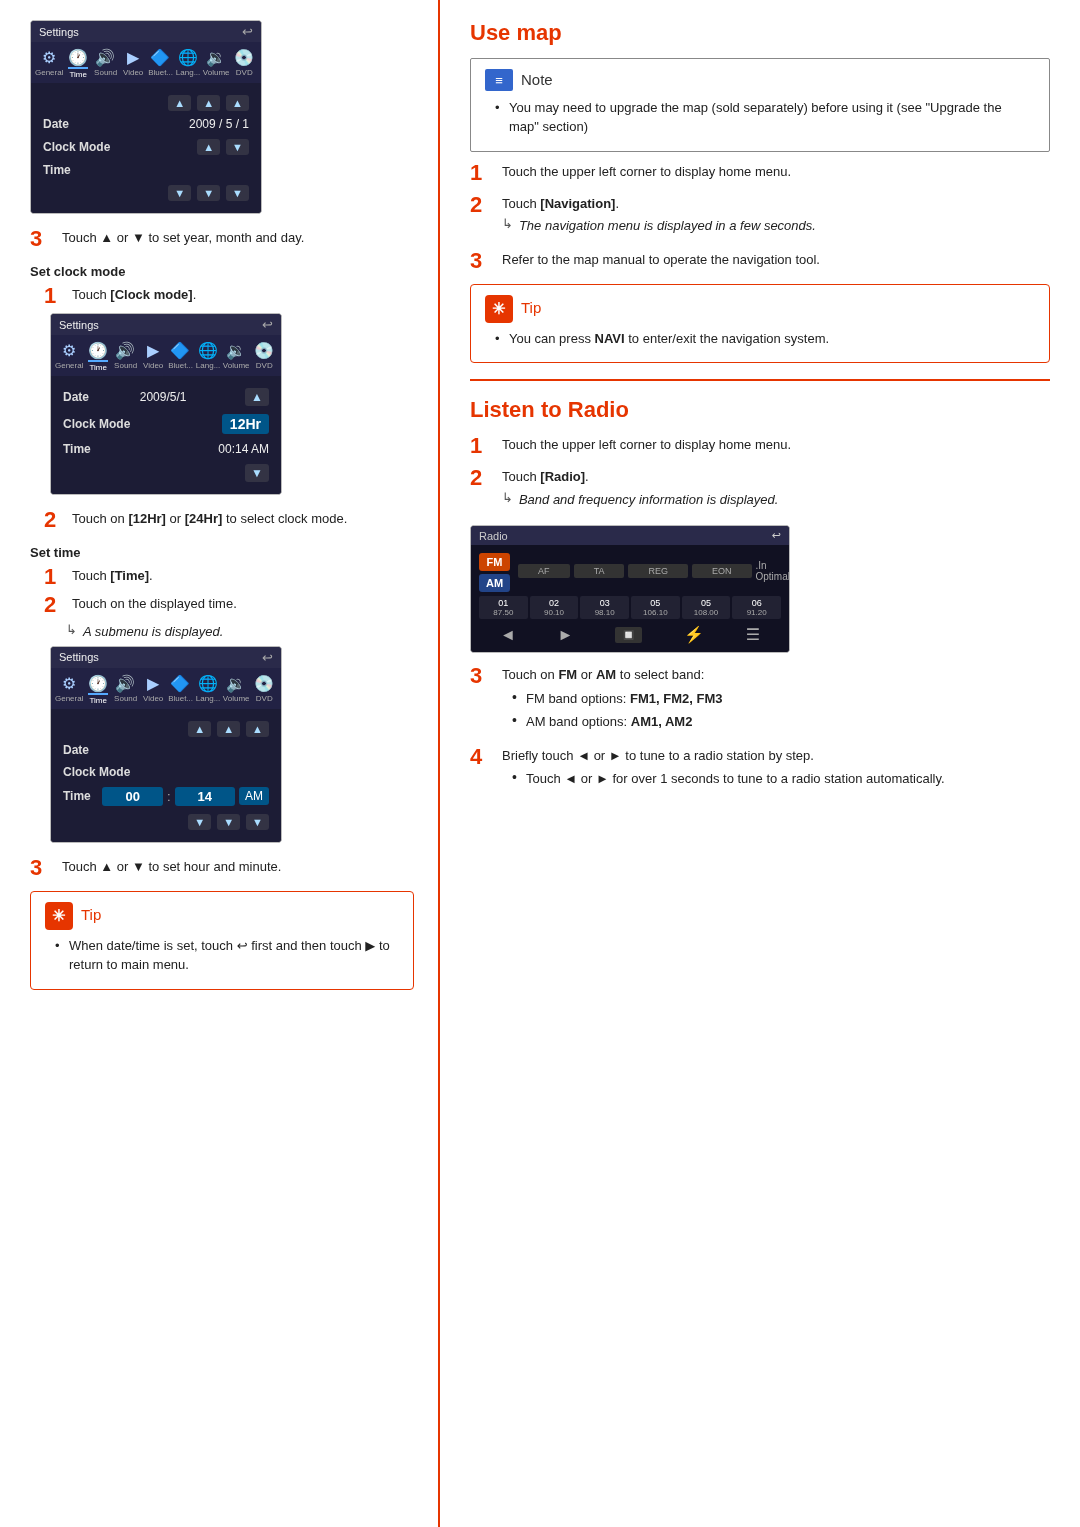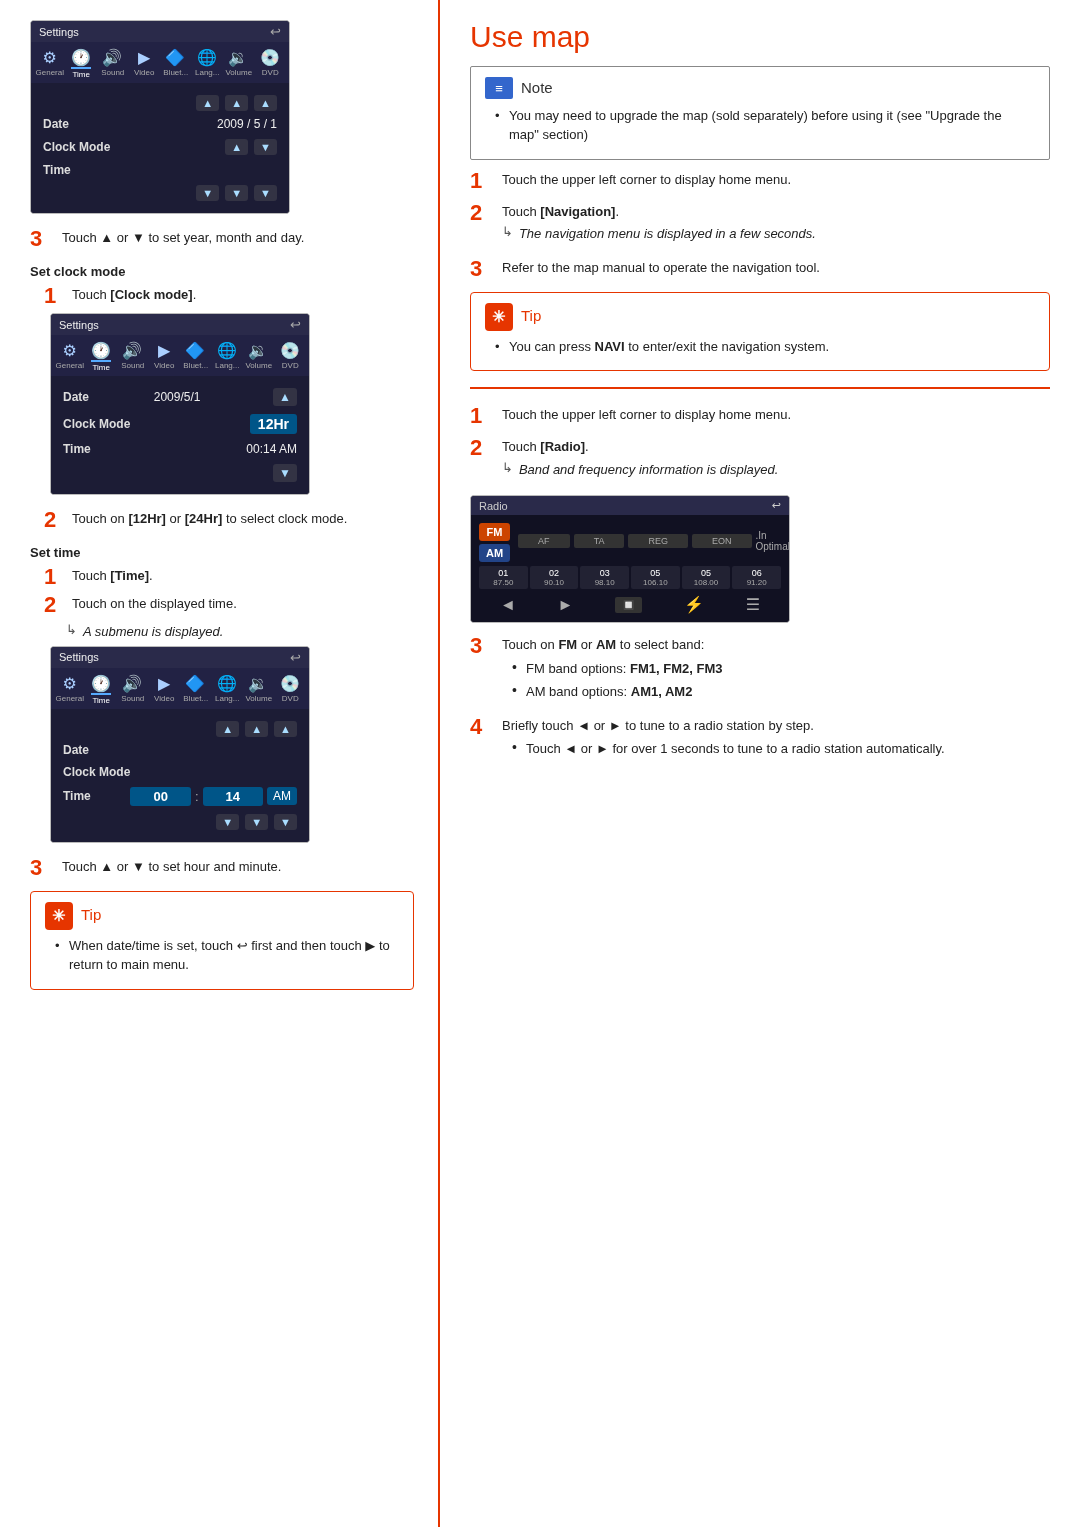--- a/index.html
+++ b/index.html
@@ -28,21 +28,21 @@
       padding: 20px 30px 20px 30px;
     }
 
     
     .settings-screenshot {
       border: 1px solid #bbb;
       background: #1a1a2e;
       border-radius: 4px;
       padding: 0;
       margin-bottom: 14px;
-      width: 260px;
+      width: 232px;
       overflow: hidden;
     }
     .ss-titlebar {
       background: #2a2a4a;
       color: #ccc;
       font-size: 11px;
       padding: 3px 8px;
       display: flex;
       align-items: center;
       justify-content: space-between;
@@ -195,22 +195,22 @@
 
     
     .section-divider {
       border: none;
       border-top: 2px solid #e63500;
       margin: 16px 0;
     }
 
     
     .section-title {
-      font-size: 30px;
-      font-weight: normal;
+      font-size: 22px;
+      font-weight: bold;
       color: #e63500;
       margin-bottom: 12px;
     }
 
     
     b { font-weight: bold; }
 
     
     .radio-screenshot {
       border: 1px solid #bbb;
@@ -621,20 +621,21 @@
         <span class="tip-label">Tip</span>
       </div>
       <div class="bullet-item">
         <span class="bullet-dot">•</span>
         <span class="bullet-text">You can press <b>NAVI</b> to enter/exit the navigation system.</span>
       </div>
     </div>
 
     <hr class="section-divider">
 
+    <div class="section-title">Listen to Radio</div>
 
     <div class="step">
       <span class="step-num">1</span>
       <span class="step-text">Touch the upper left corner to display home menu.</span>
     </div>
     <div class="step">
       <span class="step-num">2</span>
       <div>
         <span class="step-text">Touch <b>[Radio]</b>.</span>
         <div class="arrow-item" style="margin-left:0;margin-top:3px;">

